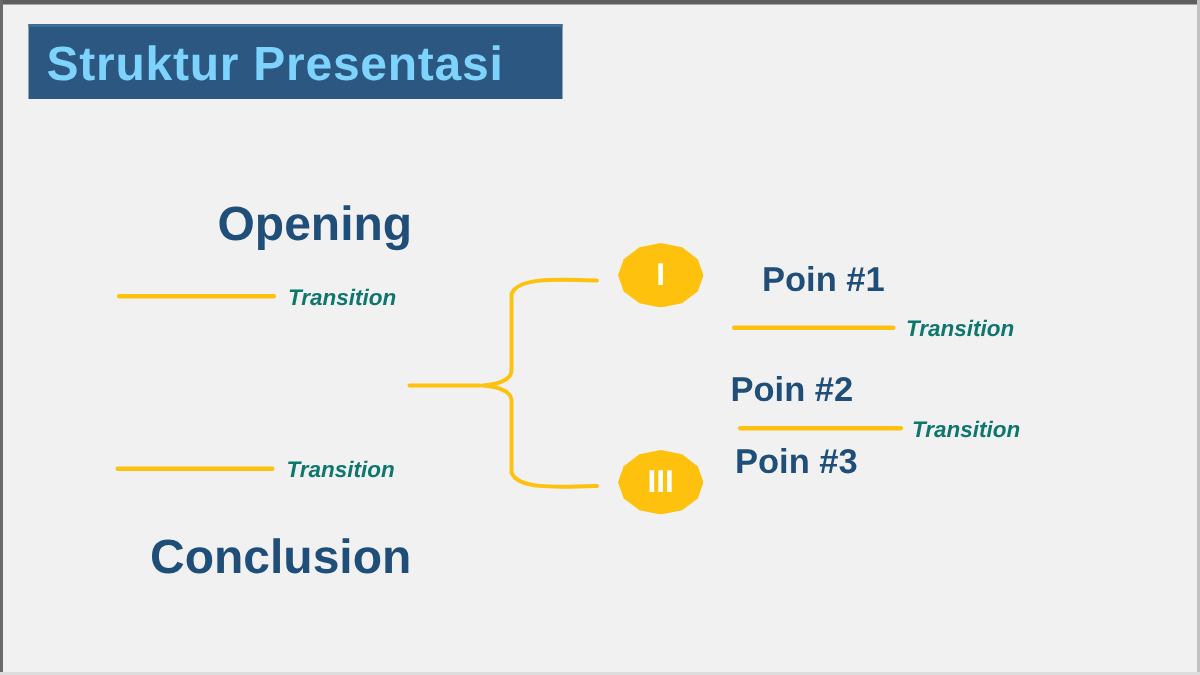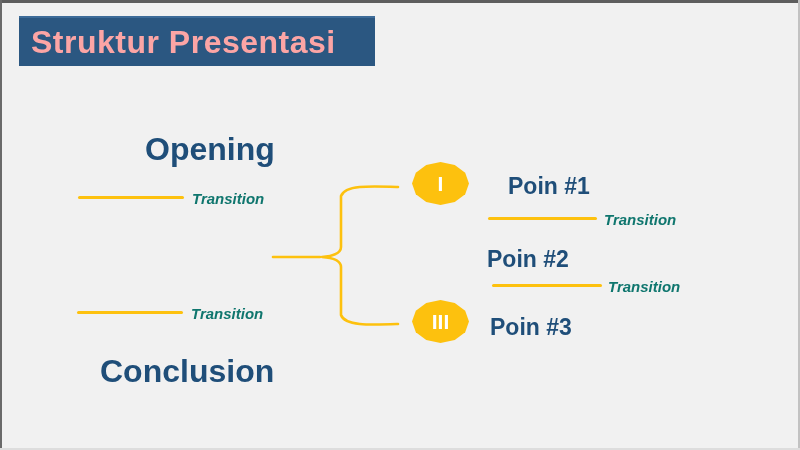--- a/index.html
+++ b/index.html
@@ -24,21 +24,21 @@
   
   .title-box {
     position: absolute; left: 19px; top: 16px;
     width: 356px; height: 50px;
     background: #2b5781;
     border-top: 2px solid #3e6c99;
     box-sizing: border-box;
     display: flex; align-items: center;
   }
   .title-box .title-text {
-    color: #fca5a5; font-weight: bold; font-size: 32px;
+    color: #7dd3fc; font-weight: bold; font-size: 32px;
     padding-left: 12px; white-space: nowrap; letter-spacing: 0.5px;
   }
 
   
   .heading {
     position: absolute; color: #1f4e79; font-weight: bold;
     font-size: 32px; white-space: nowrap; line-height: 1;
   }
   .heading-opening    { left: 145px; top: 133px; }
   .heading-body       { left: 193px; top: 245px; }
@@ -80,21 +80,21 @@
   .badge-2 { left: 412px; top: 233px; height: 44px; }
   .badge-3 { left: 412px; top: 300px; height: 43px; }
 
   
   .point-label {
     position: absolute; color: #1f4e79; font-weight: bold;
     font-size: 23px; white-space: nowrap; line-height: 1;
   }
   .point-label-1 { left: 508px; top: 175px; }
   .point-label-2 { left: 487px; top: 248px; }
-  .point-label-3 { left: 490px; top: 316px; }
+  .point-label-3 { left: 490px; top: 296px; }
 </style>
 </head>
 <body>
 
 <div class="stage">
 
   <div class="edge edge-top"></div>
   <div class="edge edge-left"></div>
   <div class="edge edge-right"></div>
   <div class="edge edge-bottom"></div>

